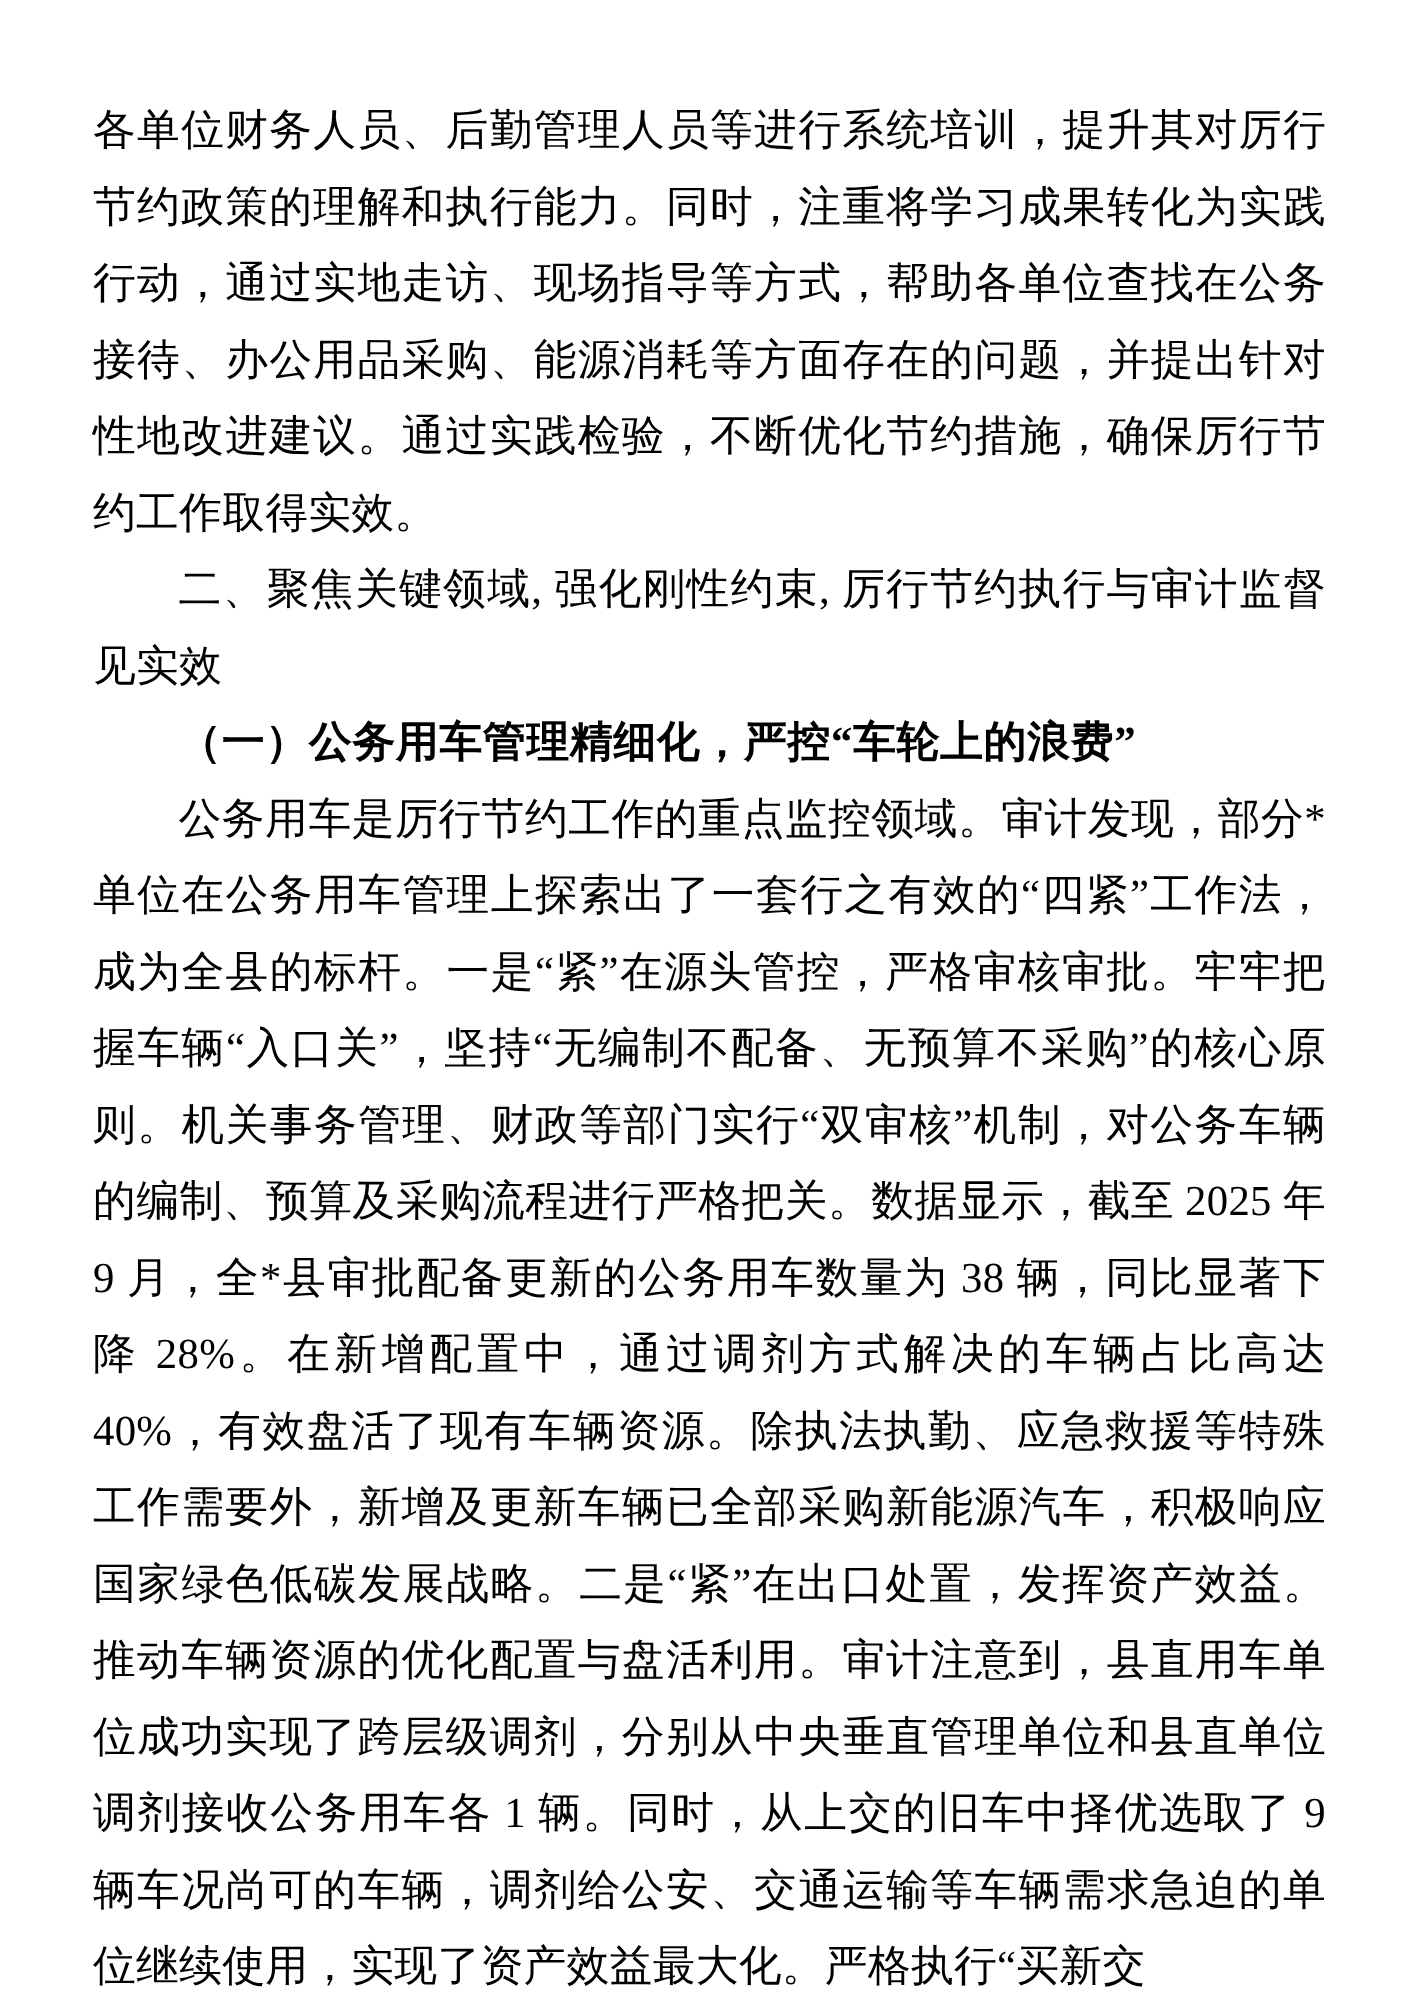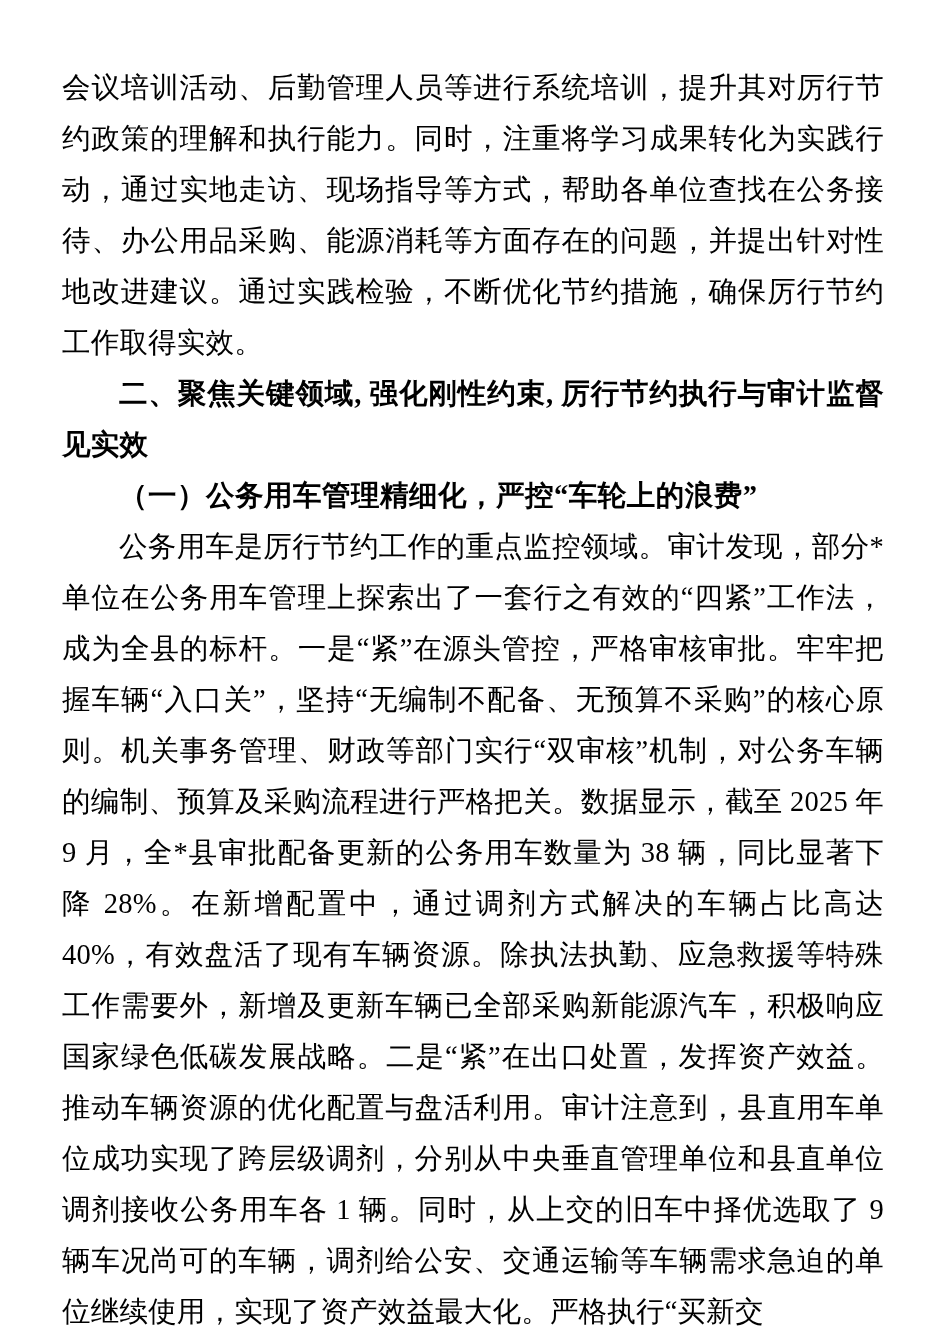--- a/index.html
+++ b/index.html
@@ -34,35 +34,35 @@
     padding: 0;
   }
   .para {
     text-indent: 2em;
   }
   .para-flush {
     text-indent: 0;
   }
   .heading-2 {
     text-indent: 2em;
-    font-weight: bold;
+    font-weight: normal;
   }
   .heading-3 {
     text-indent: 2em;
     font-weight: bold;
     letter-spacing: 0.5px;
   }
 </style>
 </head>
 <body>
 
 <div class="page">
   <div class="doc-body">
 
-    <p class="para para-flush">会议培训活动、后勤管理人员等进行系统培训，提升其对厉行节约政策的理解和执行能力。同时，注重将学习成果转化为实践行动，通过实地走访、现场指导等方式，帮助各单位查找在公务接待、办公用品采购、能源消耗等方面存在的问题，并提出针对性地改进建议。通过实践检验，不断优化节约措施，确保厉行节约工作取得实效。</p>
+    <p class="para para-flush">各单位财务人员、后勤管理人员等进行系统培训，提升其对厉行节约政策的理解和执行能力。同时，注重将学习成果转化为实践行动，通过实地走访、现场指导等方式，帮助各单位查找在公务接待、办公用品采购、能源消耗等方面存在的问题，并提出针对性地改进建议。通过实践检验，不断优化节约措施，确保厉行节约工作取得实效。</p>
 
     <p class="heading-2">二、聚焦关键领域, 强化刚性约束, 厉行节约执行与审计监督见实效</p>
 
 
     <p class="heading-3">（一）公务用车管理精细化，严控“车轮上的浪费”</p>
 
     <p class="para">公务用车是厉行节约工作的重点监控领域。审计发现，部分*单位在公务用车管理上探索出了一套行之有效的“四紧”工作法，成为全县的标杆。一是“紧”在源头管控，严格审核审批。牢牢把握车辆“入口关”，坚持“无编制不配备、无预算不采购”的核心原则。机关事务管理、财政等部门实行“双审核”机制，对公务车辆的编制、预算及采购流程进行严格把关。数据显示，截至 2025 年 9 月，全*县审批配备更新的公务用车数量为 38 辆，同比显著下降 28%。在新增配置中，通过调剂方式解决的车辆占比高达 40%，有效盘活了现有车辆资源。除执法执勤、应急救援等特殊工作需要外，新增及更新车辆已全部采购新能源汽车，积极响应国家绿色低碳发展战略。二是“紧”在出口处置，发挥资产效益。推动车辆资源的优化配置与盘活利用。审计注意到，县直用车单位成功实现了跨层级调剂，分别从中央垂直管理单位和县直单位调剂接收公务用车各 1 辆。同时，从上交的旧车中择优选取了 9 辆车况尚可的车辆，调剂给公安、交通运输等车辆需求急迫的单位继续使用，实现了资产效益最大化。严格执行“买新交</p>
 
   </div>
 </div>

